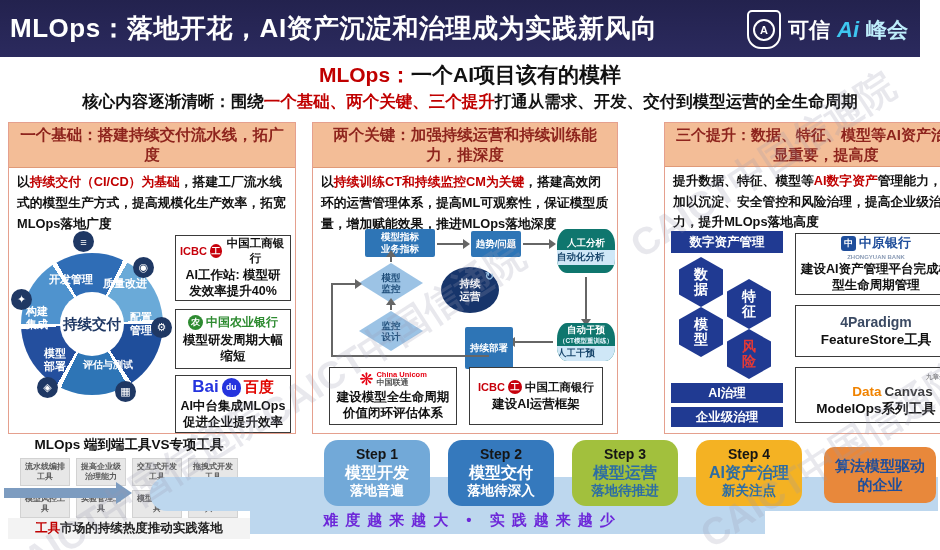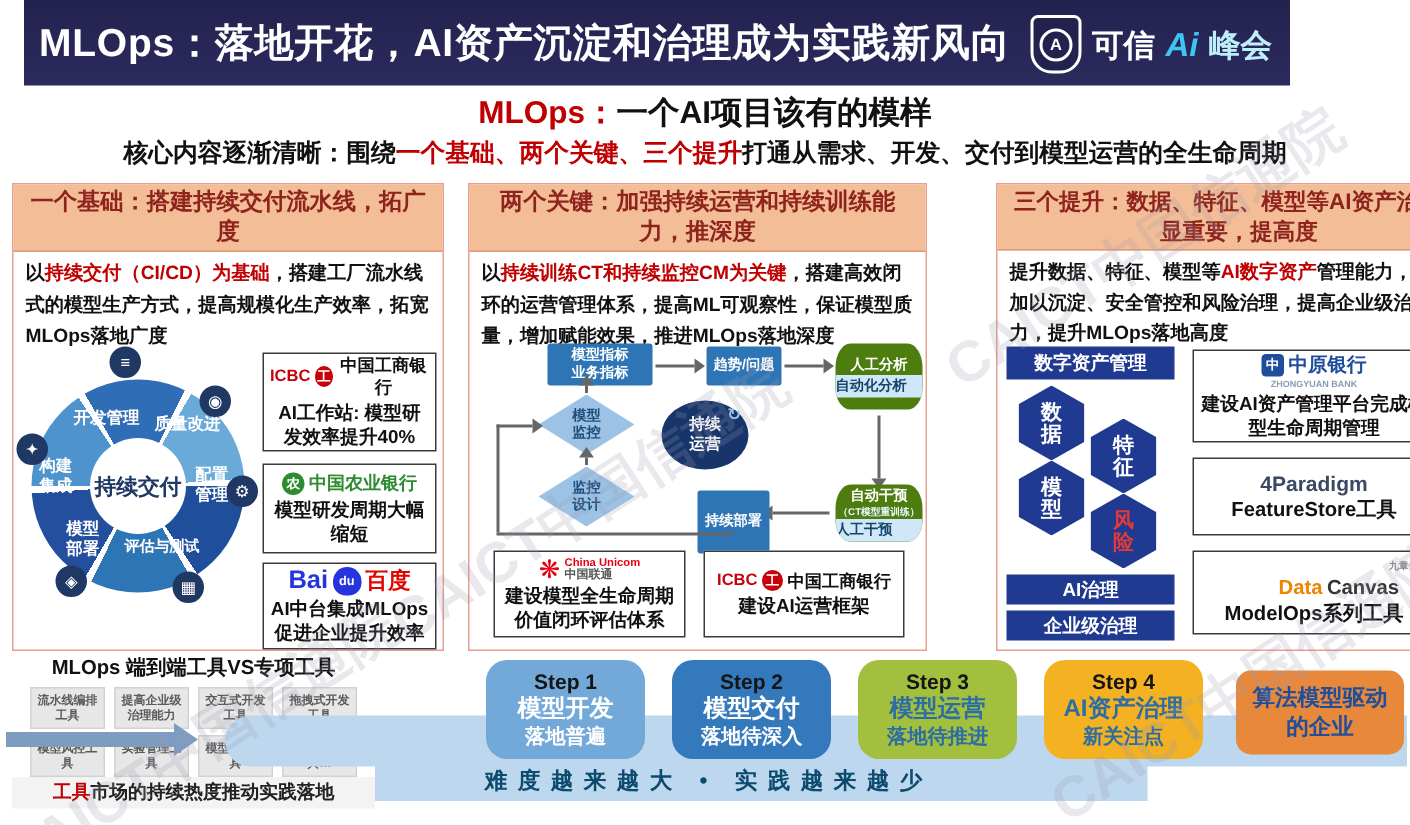--- a/index.html
+++ b/index.html
@@ -1,21 +1,21 @@
 <!DOCTYPE html>
 <html><head>
 <meta charset="utf-8">
 <style>
   html,body{margin:0;padding:0;background:#fff;}
   .slide{position:relative;width:940px;height:550px;background:#fff;overflow:hidden;
     font-family:"Liberation Sans","DejaVu Sans",sans-serif;}
   .abs{position:absolute;}
 
   
-  .topbar{left:0;top:0;width:844px;height:57px;background:linear-gradient(180deg,#23224e,#2b2a5e);margin-left:16px;}
+  .topbar{left:0;top:0;width:920px;height:57px;background:linear-gradient(180deg,#23224e,#2b2a5e);}
   .topbar h1{position:absolute;left:10px;top:0;margin:0;line-height:57px;font-size:26px;color:#fff;font-weight:800;letter-spacing:.5px;}
   .brand{position:absolute;right:12px;top:10px;display:flex;align-items:center;gap:7px;}
   .shield{width:30px;height:35px;border:2px solid #fff;border-radius:5px 5px 14px 14px;background:#23224e;
     display:flex;align-items:center;justify-content:center;}
   .shield .ring{width:18px;height:18px;border:2px solid #fff;border-radius:50%;color:#fff;font-size:11px;font-weight:800;
     display:flex;align-items:center;justify-content:center;}
   .brand .t1,.brand .t3{color:#fff;font-size:21px;font-weight:800;}
   .brand .t2{color:#3ec6f0;font-size:22px;font-weight:800;font-style:italic;}
   .brand .t3{color:#bfeefb;}
 
@@ -79,21 +79,21 @@
   .wdot{position:absolute;width:21px;height:21px;border-radius:50%;background:#1f3864;color:#fff;
     display:flex;align-items:center;justify-content:center;font-size:11px;}
 
   
   .flow{position:absolute;left:0;top:106px;width:306px;height:134px;font-weight:700;}
   .fbox{position:absolute;background:#2e75b6;color:#fff;font-size:9.5px;line-height:1.25;
     display:flex;flex-direction:column;align-items:center;justify-content:center;text-align:center;border-radius:2px;}
   .fdia{position:absolute;background:#9cc3e5;color:#1f4e7a;font-size:9.5px;line-height:1.2;
     clip-path:polygon(50% 0,100% 50%,50% 100%,0 50%);display:flex;align-items:center;justify-content:center;text-align:center;}
   .fdia span{width:2.2em;word-break:break-all;font-weight:800;}
-  .cyl{position:absolute;background:#4d7c0f;border-radius:10px 10px 10px 10px/16px 16px 14px 14px;
+  .cyl{position:absolute;background:#0f766e;border-radius:10px 10px 10px 10px/16px 16px 14px 14px;
     display:flex;flex-direction:column;align-items:center;justify-content:center;overflow:hidden;}
   .cyl .a{color:#fff;font-size:9.5px;font-weight:800;}
   .cyl .s{color:#e8f6ff;font-size:6.5px;font-weight:700;}
   .cyl .b{width:100%;background:#cfe7f7;color:#17456b;font-size:9.5px;font-weight:800;text-align:left;padding:1px 0;}
   .fell{position:absolute;left:128px;top:38px;width:58px;height:46px;border-radius:50%;background:#17356b;
     display:flex;align-items:center;justify-content:center;}
   .fell .c{color:#fff;font-weight:800;font-size:10.5px;width:2.2em;word-break:break-all;text-align:center;line-height:1.2;}
   .fell .g{position:absolute;right:5px;top:3px;color:#9cc3e5;font-size:11px;}
   .fl{position:absolute;background:#666;}
   .arr-r::after{content:"";position:absolute;right:-7px;top:-4px;border-left:7px solid #666;border-top:5px solid transparent;border-bottom:5px solid transparent;}
@@ -126,21 +126,21 @@
   .band-arrow{left:4px;top:488px;width:112px;height:10px;background:#7d9cc0;}
   .band-arrow::after{content:"";position:absolute;right:-16px;top:-6px;border-left:16px solid #7d9cc0;
     border-top:11px solid transparent;border-bottom:11px solid transparent;}
   .step{position:absolute;top:440px;width:106px;height:66px;border-radius:14px;
     display:flex;flex-direction:column;align-items:center;justify-content:center;line-height:1.25;}
   .step .lb{font-size:14px;font-weight:800;color:#151515;}
   .step .l1{font-size:16px;font-weight:800;}
   .step .l2{font-size:13.5px;font-weight:800;}
   .result{left:824px;top:447px;width:112px;height:56px;background:#e8883b;border-radius:10px;
     display:flex;flex-direction:column;align-items:center;justify-content:center;color:#1f4e9b;font-weight:800;font-size:15px;line-height:1.3;}
-  .axis{left:250px;top:511px;width:445px;text-align:center;font-size:15px;font-weight:800;color:#0c4a6e;letter-spacing:7px;}
+  .axis{left:250px;top:511px;width:445px;text-align:center;font-size:15px;font-weight:800;color:#6d28d9;letter-spacing:7px;}
 
   
   .wm{position:absolute;color:#9a9ab0;opacity:.22;font-size:38px;font-weight:800;white-space:nowrap;
     transform:rotate(-33deg);pointer-events:none;z-index:9;}
 </style>
 </head>
 <body>
 
 <div class="slide">
 

